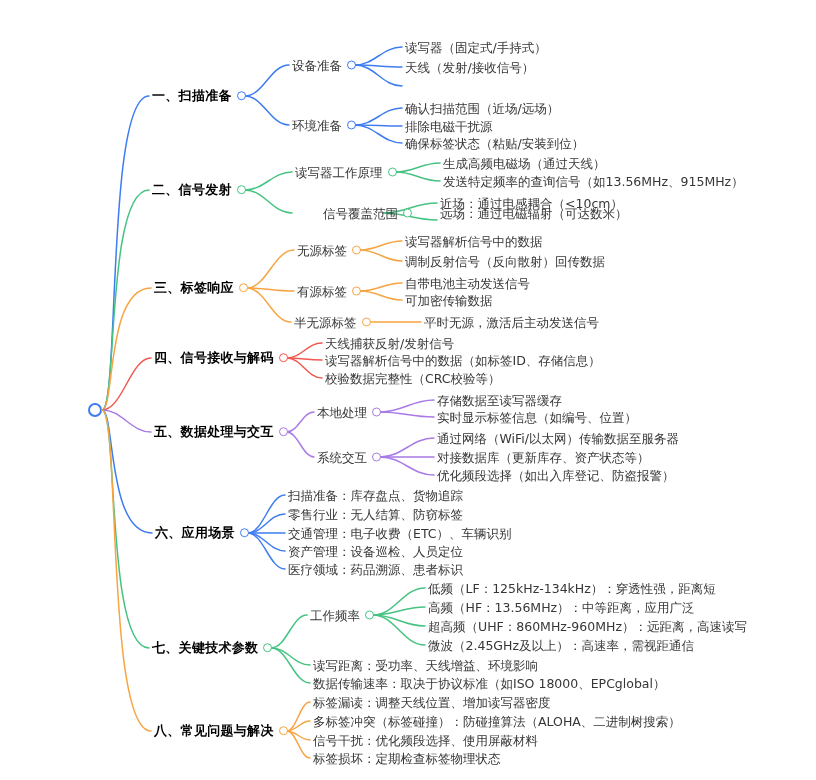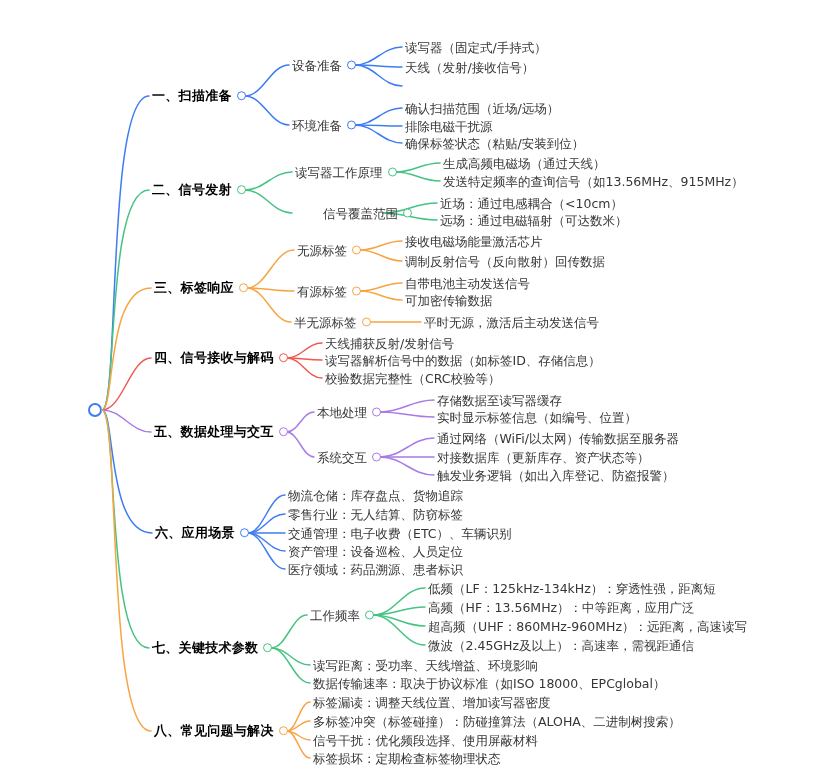--- a/index.html
+++ b/index.html
@@ -125,33 +125,33 @@
       <div class="node lvl3" style="left: 443px; top: 181px;">
         <span class="lbl">发送特定频率的查询信号（如13.56MHz、915MHz）</span>
       </div>
       <div class="node lvl2" style="left: 295px; top: 213px; margin-left: 28px;">
         <span class="lbl">信号覆盖范围</span>
         <span class="marker" style="border-color: rgb(70, 195, 130);"></span>
       </div>
       <div class="node lvl3" style="left: 440px; top: 203px;">
         <span class="lbl">近场：通过电感耦合（&lt;10cm）</span>
       </div>
-      <div class="node lvl3" style="left: 440px; top: 220px;">
+      <div class="node lvl3" style="left: 440px; top: 213px;">
         <span class="lbl">远场：通过电磁辐射（可达数米）</span>
       </div>
       <div class="node lvl1" style="left: 154px; top: 288px;">
         <span class="lbl">三、标签响应</span>
         <span class="marker" style="border-color: rgb(247, 164, 66);"></span>
       </div>
       <div class="node lvl2" style="left: 297px; top: 250px;">
         <span class="lbl">无源标签</span>
         <span class="marker" style="border-color: rgb(247, 164, 66);"></span>
       </div>
       <div class="node lvl3" style="left: 405px; top: 241px;">
-        <span class="lbl">接收电磁场能量激活芯片</span>
+        <span class="lbl">读写器解析信号中的数据</span>
       </div>
       <div class="node lvl3" style="left: 405px; top: 261px;">
         <span class="lbl">调制反射信号（反向散射）回传数据</span>
       </div>
       <div class="node lvl2" style="left: 297px; top: 291px;">
         <span class="lbl">有源标签</span>
         <span class="marker" style="border-color: rgb(247, 164, 66);"></span>
       </div>
       <div class="node lvl3" style="left: 405px; top: 283px;">
         <span class="lbl">自带电池主动发送信号</span>
@@ -197,28 +197,28 @@
         <span class="lbl">系统交互</span>
         <span class="marker" style="border-color: rgb(169, 122, 230);"></span>
       </div>
       <div class="node lvl3" style="left: 437px; top: 438px;">
         <span class="lbl">通过网络（WiFi/以太网）传输数据至服务器</span>
       </div>
       <div class="node lvl3" style="left: 437px; top: 457px;">
         <span class="lbl">对接数据库（更新库存、资产状态等）</span>
       </div>
       <div class="node lvl3" style="left: 437px; top: 475px;">
-        <span class="lbl">触发业务逻辑（如出入库登记、防盗报警）</span>
+        <span class="lbl">优化频段选择（如出入库登记、防盗报警）</span>
       </div>
       <div class="node lvl1" style="left: 155px; top: 533px;">
         <span class="lbl">六、应用场景</span>
         <span class="marker" style="border-color: rgb(62, 124, 242);"></span>
       </div>
       <div class="node lvl2" style="left: 288px; top: 495px;">
-        <span class="lbl">物流仓储：库存盘点、货物追踪</span>
+        <span class="lbl">扫描准备：库存盘点、货物追踪</span>
       </div>
       <div class="node lvl2" style="left: 288px; top: 514px;">
         <span class="lbl">零售行业：无人结算、防窃标签</span>
       </div>
       <div class="node lvl2" style="left: 288px; top: 533px;">
         <span class="lbl">交通管理：电子收费（ETC）、车辆识别</span>
       </div>
       <div class="node lvl2" style="left: 288px; top: 551px;">
         <span class="lbl">资产管理：设备巡检、人员定位</span>
       </div>

